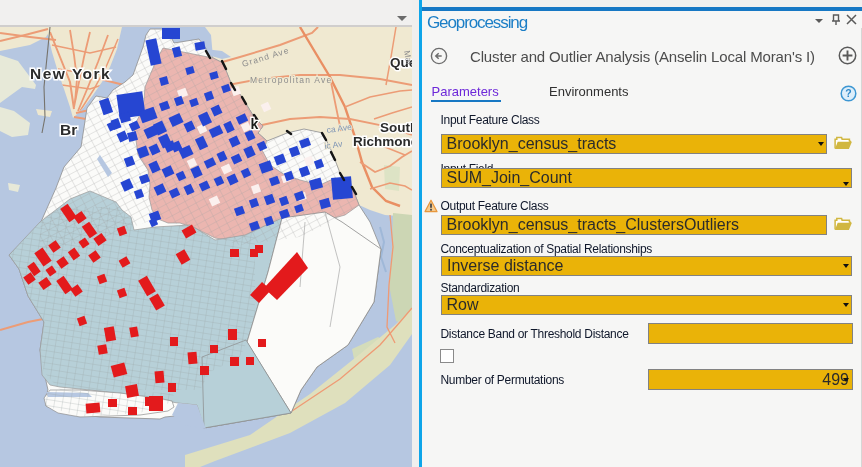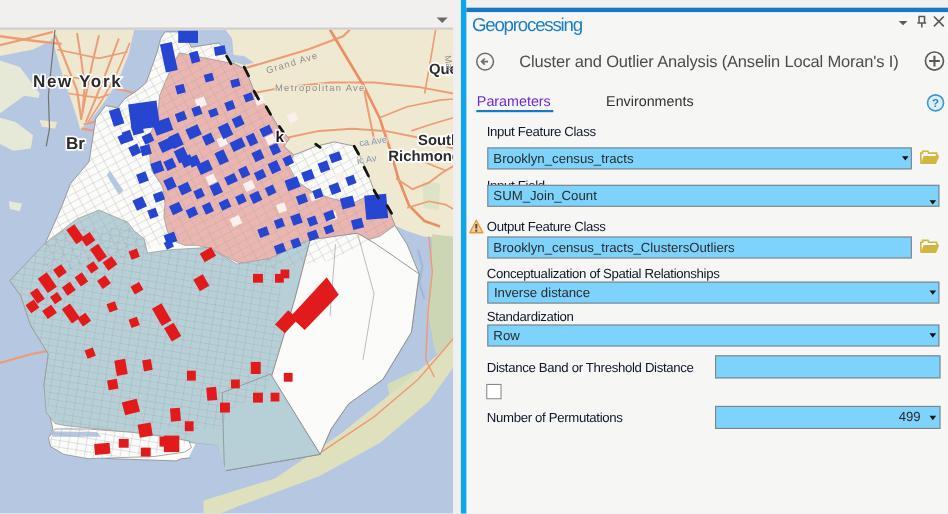--- a/index.html
+++ b/index.html
@@ -5,36 +5,36 @@
 html,body{margin:0;padding:0;}
 body{width:862px;height:467px;overflow:hidden;position:relative;
  font-family:"Liberation Sans",sans-serif;background:#f3f2f1;}
 #topstrip{position:absolute;left:0;top:0;width:412px;height:27px;background:#f1f0ef;
  border-bottom:2px solid #d0cecd;box-sizing:border-box;}
 #topstrip .tri{position:absolute;right:5px;top:16px;width:0;height:0;
  border-left:5px solid transparent;border-right:5px solid transparent;border-top:5px solid #6b6b6b;}
 #mapwrap{position:absolute;left:0;top:27px;width:412px;height:440px;}
 #gap{position:absolute;left:412px;top:0;width:7px;height:467px;background:#f0efee;}
 #panel{position:absolute;left:419px;top:0;width:443px;height:467px;background:#f6f6f5;
- border-left:5px solid #0ea5e9;box-sizing:border-box;}
+ border-left:3px solid #0ea5e9;box-sizing:border-box;}
 #bluebar{position:absolute;left:0px;top:7px;width:440px;height:4px;background:#1778c4;}
 #ptitle{position:absolute;left:5px;top:13px;font-size:17px;letter-spacing:-1.1px;color:#1b7ec6;}
 .hicon{position:absolute;top:13px;}
 #hdrtri{position:absolute;left:393px;top:19px;width:0;height:0;
  border-left:4.5px solid transparent;border-right:4.5px solid transparent;border-top:4.5px solid #5a5a5a;}
 #backbtn{position:absolute;left:8px;top:47px;}
 #tooltitle{position:absolute;left:48px;top:47.5px;font-size:15px;letter-spacing:-0.15px;color:#4c4c4c;white-space:nowrap;}
 #plusbtn{position:absolute;left:416px;top:46px;}
 #tab1{position:absolute;left:9.5px;top:84px;font-size:13px;color:#6d28d9;}
 #tab2{position:absolute;left:87px;top:84px;font-size:13px;color:#303030;margin-left:40px;}
 #tabline{position:absolute;left:9px;top:100px;width:70px;height:2px;background:#1778c4;}
 #helpbtn{position:absolute;left:418px;top:85px;}
 .flabel{position:absolute;font-size:12px;letter-spacing:-0.3px;color:#0f172a;white-space:nowrap;}
-.fbox{position:absolute;background:#7dd3fc;border:1px solid #828282;box-sizing:border-box;
- font-size:12px;color:#2b2b2b;line-height:18px;padding-left:5px;white-space:nowrap;}
+.fbox{position:absolute;background:#eab308;border:1px solid #828282;box-sizing:border-box;
+ font-size:16px;color:#2b2b2b;line-height:18px;padding-left:5px;white-space:nowrap;}
 .combo-arrow{position:absolute;width:0;height:0;border-left:3.6px solid transparent;
  border-right:3.6px solid transparent;border-top:4px solid #111;}
 #chk{position:absolute;left:18px;top:348.5px;width:14px;height:14px;background:#fff;
  border:1px solid #8a8a8a;box-sizing:border-box;}
 #rightline{position:absolute;left:439px;top:28px;width:1px;height:439px;background:#d7d6d5;}
 #rightpad{position:absolute;left:440px;top:28px;width:3px;height:439px;background:#fafaf9;}
 </style>
 </head>
 <body>
 <div id="topstrip">
@@ -357,18 +357,18 @@
   <div class="flabel" style="left:18.5px;top:280.5px">Standardization</div>
   <div class="fbox" style="left:18.5px;top:295px;width:411px;height:20px">Row</div>
   <div class="combo-arrow" style="left:421px;top:303px"></div>
 
   <div class="flabel" style="left:18.5px;top:327px">Distance Band or Threshold Distance</div>
   <div class="fbox" style="left:226px;top:323px;width:205px;height:21px"></div>
 
   <div id="chk"></div>
 
   <div class="flabel" style="left:18.5px;top:373px">Number of Permutations</div>
-  <div class="fbox" style="left:226px;top:369px;width:205px;height:21px;text-align:right;padding-right:17px;line-height:19px">499</div>
+  <div class="fbox" style="left:226px;top:369px;width:205px;height:21px;text-align:right;padding-right:3px;line-height:19px">499</div>
   <div class="combo-arrow" style="left:421px;top:377.5px"></div>
 
   <div id="rightline"></div>
   <div id="rightpad"></div>
 </div>
 
 </body></html>

